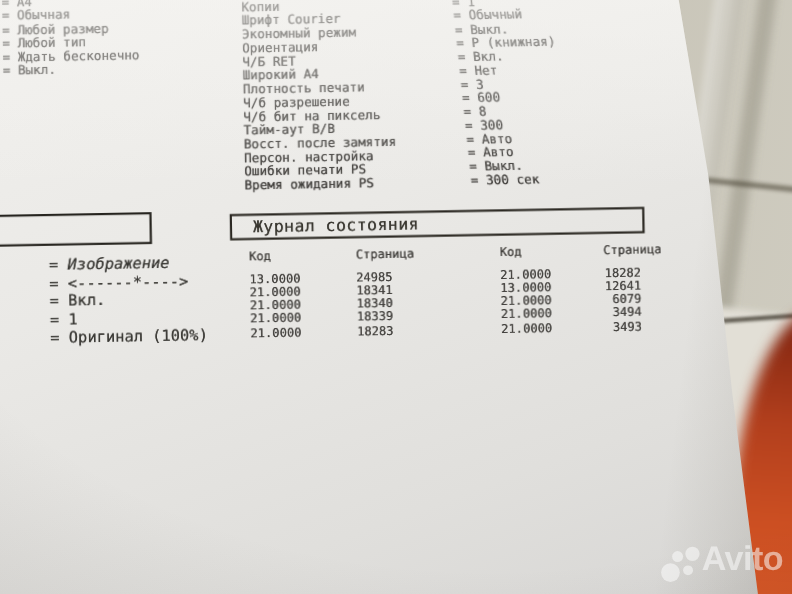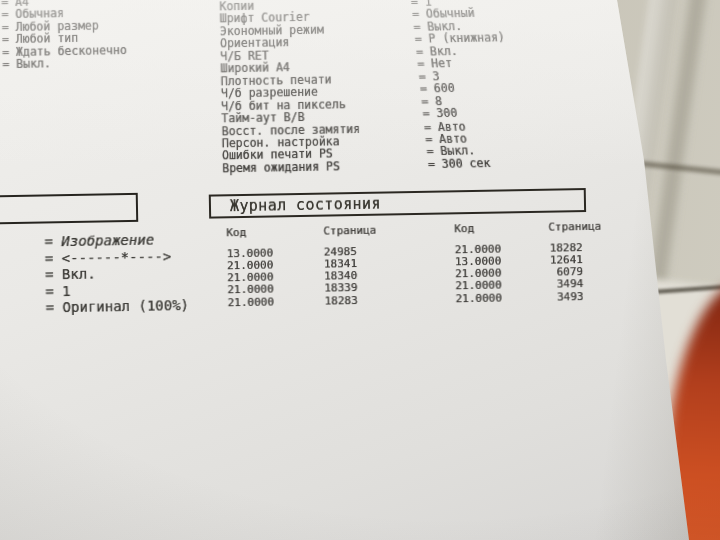--- a/index.html
+++ b/index.html
@@ -135,14 +135,23 @@
 
       <div class="left-bottom txtblur2" id="leftbottom"><div class="lbrow">= Изображение</div><div class="lbrow">= &lt;------*----&gt;</div><div class="lbrow">= Вкл.</div><div class="lbrow">= 1</div><div class="lbrow">= Оригинал (100%)</div></div>
 
     </div>
     <div class="paper-edge-shade"></div>
     <div class="wash-top"></div>
   </div>
 
   <div class="vignette"></div>
 
+  <div class="watermark">
+    <span>
+      <span class="wm-circle wc1"></span>
+      <span class="wm-circle wc2"></span>
+      <span class="wm-circle wc3"></span>
+      <span class="wm-circle wc4"></span>
+    </span>
+    <span class="wm-text">Avito</span>
+  </div>
 
 </div>
 
 </body></html>

